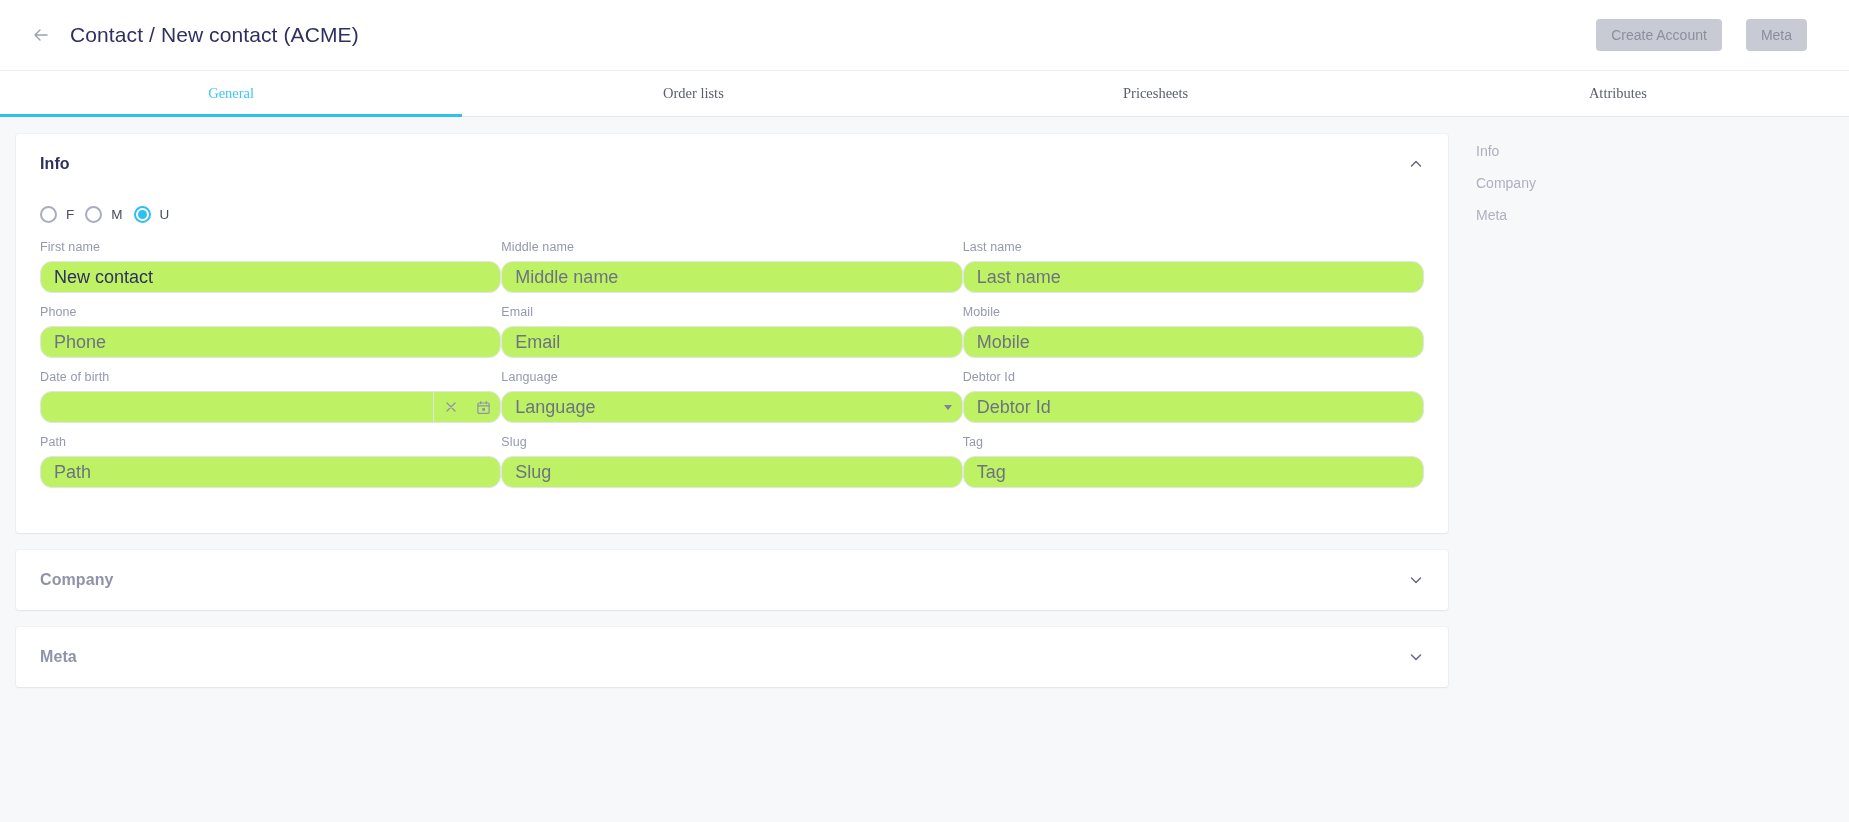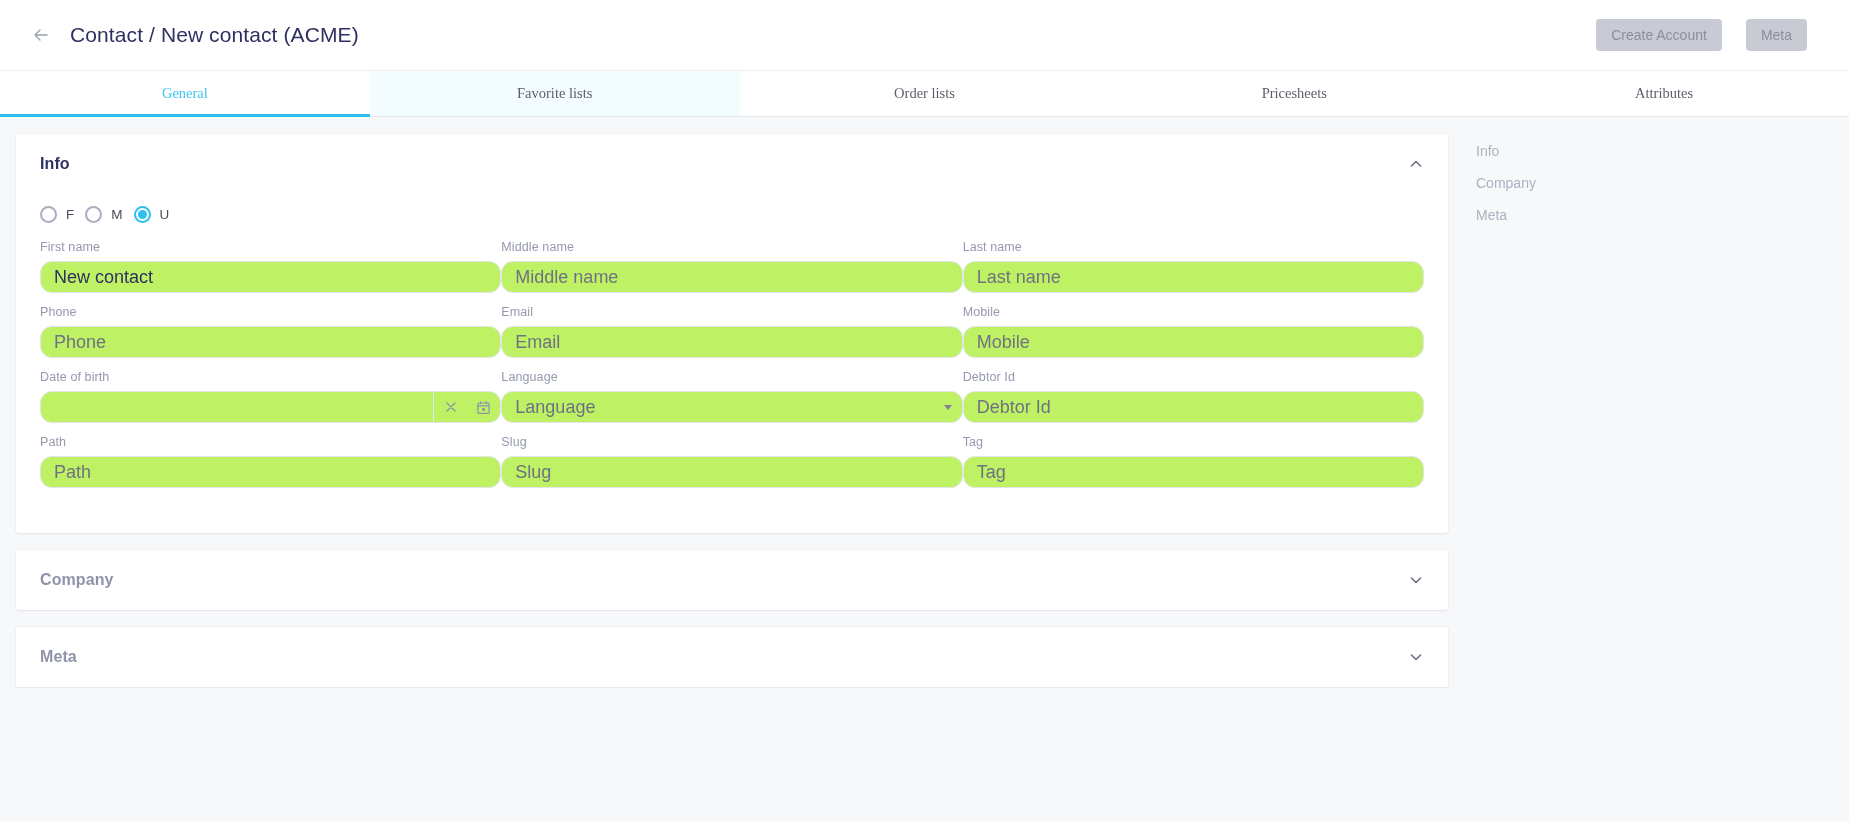--- a/index.html
+++ b/index.html
@@ -270,21 +270,20 @@
     <div class="page-title">Contact / New contact (ACME)</div>
     <div class="header-spacer"></div>
     <div class="hdr-actions">
       <button class="btn-disabled">Create Account</button>
       <button class="btn-disabled">Meta</button>
     </div>
   </div>
 
   <div class="tabs">
     <div class="tab active">General</div>
-    <div class="tab hover">Favorite lists</div>
     <div class="tab">Order lists</div>
     <div class="tab">Pricesheets</div>
     <div class="tab">Attributes</div>
   </div>
 
   <div class="body-wrap">
 
     <div class="content-col">
 
       <div class="card">

